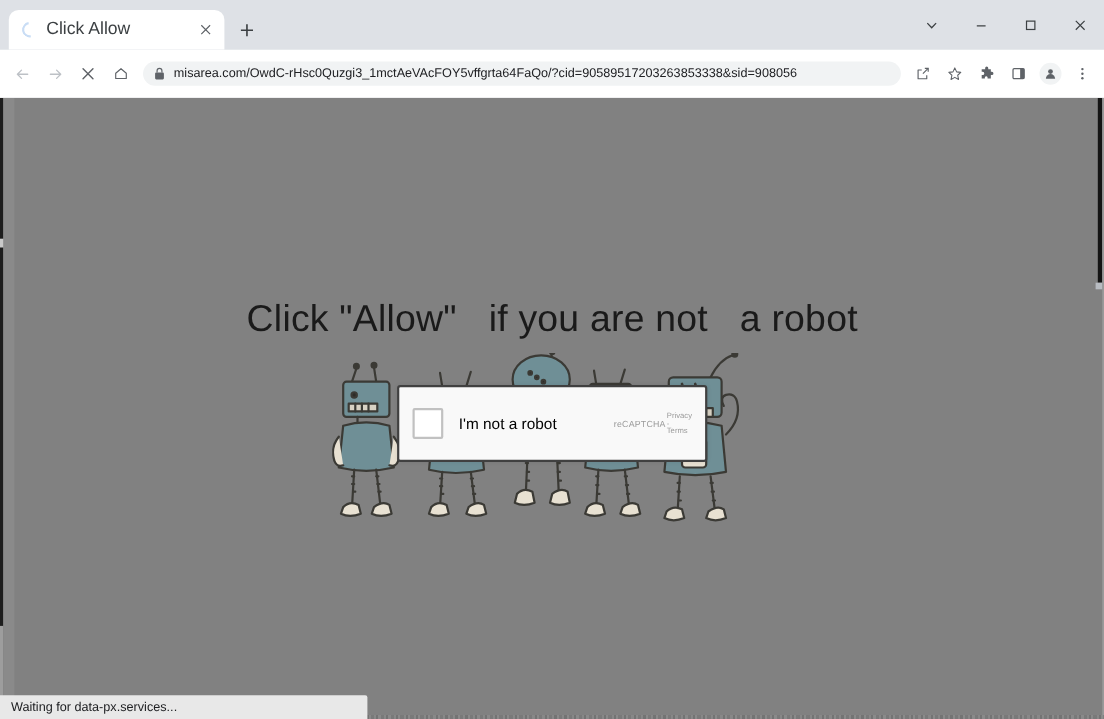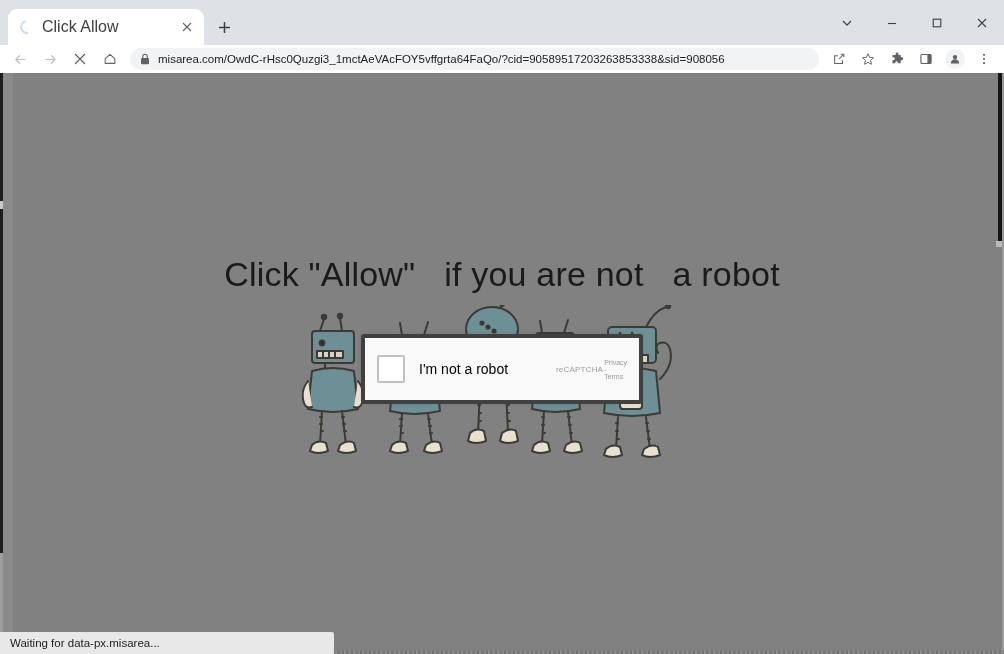--- a/index.html
+++ b/index.html
@@ -29,21 +29,21 @@
   .newtab { width:28px; height:28px; margin-left:6px; margin-bottom:4px;
             display:flex; align-items:center; justify-content:center;
             border-radius:50%; }
 
   .wincontrols { position:absolute; right:0; top:0; height:45px; display:flex;
                  align-items:center; }
   .wc { width:45px; height:32px; display:flex; align-items:center;
         justify-content:center; }
 
   
-  .toolbar { height:28px; background:#ffffff; display:flex; align-items:center;
+  .toolbar { height:44px; background:#ffffff; display:flex; align-items:center;
              padding:0 6px; gap:2px; flex:none; }
   .tb-btn { width:28px; height:24px; display:flex; align-items:center;
             justify-content:center; border-radius:50%; flex:none; }
   .omnibox { flex:1; height:22px; background:#f1f3f4; border-radius:11px;
              display:flex; align-items:center; padding:0 10px; gap:8px;
              margin:0 4px; min-width:0; }
   .omni-url { font-size:11.5px; color:#202124; white-space:nowrap;
               overflow:hidden; text-overflow:ellipsis; flex:1; }
   .tb-right { display:flex; align-items:center; gap:1px; flex:none; }
   .avatar-btn { width:20px; height:20px; border-radius:50%; background:#f1f3f4;
@@ -73,21 +73,21 @@
   .headline { position:absolute; left:0; right:0; top:182px; text-align:center;
               font-size:34px; color:#1a1a1a; font-weight:400;
               white-space:pre; letter-spacing:.2px; }
 
   
   .cluster { position:absolute; left:50%; top:232px; transform:translateX(-50%);
              width:400px; height:170px; }
   .robots  { position:absolute; left:0; top:0; width:400px; height:170px; }
 
   .captcha { position:absolute; left:50%; transform:translateX(-50%); top:29px;
-             width:282px; height:70px; background:#f9f9f9; border:4px solid #404040;
+             width:282px; height:70px; background:#f9f9f9; border:2px solid #404040;
              border-radius:3px; box-shadow:0 0 4px rgba(0,0,0,.08);
              display:flex; align-items:center; padding:0 12px; }
   .cb-box { width:28px; height:28px; background:#fff; border:2px solid #c1c1c1;
             border-radius:2px; flex:none; }
   .cb-label { font-size:14px; color:#000; margin-left:14px; flex:1; }
   .rc-brand { width:72px; display:flex; flex-direction:row; align-items:center;
               gap:1px; flex:none; }
   .rc-name  { font-size:8px; color:#9a9a9a; letter-spacing:.2px; }
   .rc-links { font-size:7px; color:#9a9a9a; }
 
@@ -337,16 +337,16 @@
           </svg>
           <span class="rc-name">reCAPTCHA</span>
           <span class="rc-links">Privacy - Terms</span>
         </span>
       </div>
     </div>
 
     <div class="bottom-noise"></div>
 
     <div class="status">
-      <span>Waiting for data-px.misarea...</span>
+      <span>Waiting for data-px.services...</span>
     </div>
   </div>
 </div>
 
 </body></html>

